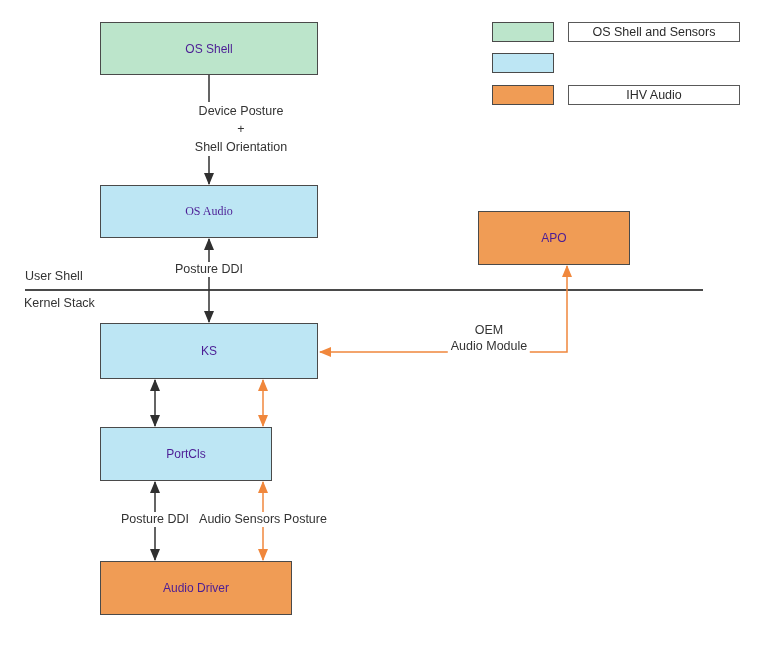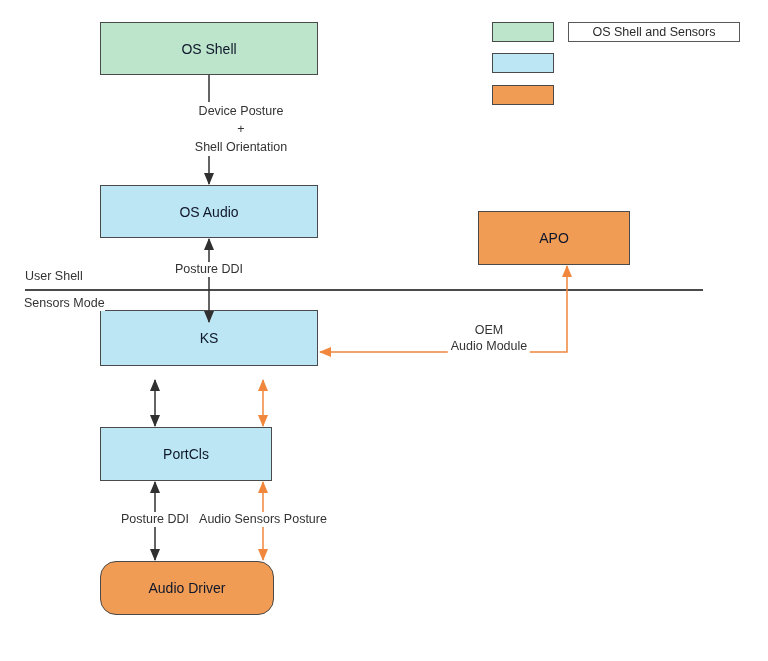--- a/index.html
+++ b/index.html
@@ -4,30 +4,30 @@
 <style>
   html,body{margin:0;padding:0;background:#ffffff;}
   .canvas{
     position:relative;width:768px;height:661px;background:#ffffff;
     font-family:"Liberation Sans",sans-serif;color:#333;overflow:hidden;
   }
   
   .box{
     position:absolute;box-sizing:border-box;border:1.6px solid #4a4a4a;
     display:flex;align-items:center;justify-content:center;
-    font-size:14px;color:#0f172a;z-index:1;text-align:right;
+    font-size:12px;color:#4c1d95;z-index:1;text-align:right;
   }
   .green{background:#bce5cb;}
   .blue{background:#bde6f4;}
   .orange{background:#f09c55;}
   #box-os-shell{left:100px;top:22px;width:218px;height:53px;}
-  #box-os-audio{left:100px;top:185px;width:218px;height:53px;}
-  #box-ks{left:100px;top:310px;width:218px;height:56px;}
+  #box-os-audio{left:100px;top:185px;width:218px;height:53px;font-family:Liberation Serif, serif;}
+  #box-ks{left:100px;top:323px;width:218px;height:56px;}
   #box-portcls{left:100px;top:427px;width:172px;height:54px;}
-  #box-audio-driver{left:100px;top:561px;width:174px;height:54px;border-radius:16px;}
+  #box-audio-driver{left:100px;top:561px;width:192px;height:54px;}
   #box-apo{left:478px;top:211px;width:152px;height:54px;}
   
   #connectors{position:absolute;left:0;top:0;width:768px;height:661px;z-index:2;}
   
   .lbl{
     position:absolute;z-index:3;background:#ffffff;font-size:12.5px;
     line-height:15px;color:#333;white-space:nowrap;padding:0 3px;
   }
   .centered{transform:translateX(-50%);text-align:center;}
   #lbl-device-posture{left:209px;top:102px;line-height:18px;margin-left:32px;}
@@ -103,35 +103,36 @@
   <div class="lbl centered" id="lbl-device-posture">
     <div>Device Posture</div>
     <div>+</div>
     <div>Shell Orientation</div>
   </div>
 
   <div class="lbl centered" id="lbl-posture-ddi-upper">Posture DDI</div>
 
   <div class="lbl" id="lbl-user-mode">User Shell</div>
 
-  <div class="lbl" id="lbl-kernel-mode">Sensors Mode</div>
+  <div class="lbl" id="lbl-kernel-mode">Kernel Stack</div>
 
   <div class="lbl centered" id="lbl-oem">
     <div>OEM</div>
     <div>Audio Module</div>
   </div>
 
   <div class="lbl centered" id="lbl-posture-ddi-lower">Posture DDI</div>
 
   <div class="lbl centered" id="lbl-audio-module-posture">Audio Sensors Posture</div>
 
   <div class="legend-row" id="legend-row-0">
     <div class="swatch green"></div>
     <div class="legend-label-box">OS Shell and Sensors</div>
   </div>
   <div class="legend-row" id="legend-row-1">
     <div class="swatch blue"></div>
   </div>
   <div class="legend-row" id="legend-row-2">
     <div class="swatch orange"></div>
+    <div class="legend-label-box">IHV Audio</div>
   </div>
 
 </div>
 
 </body></html>

